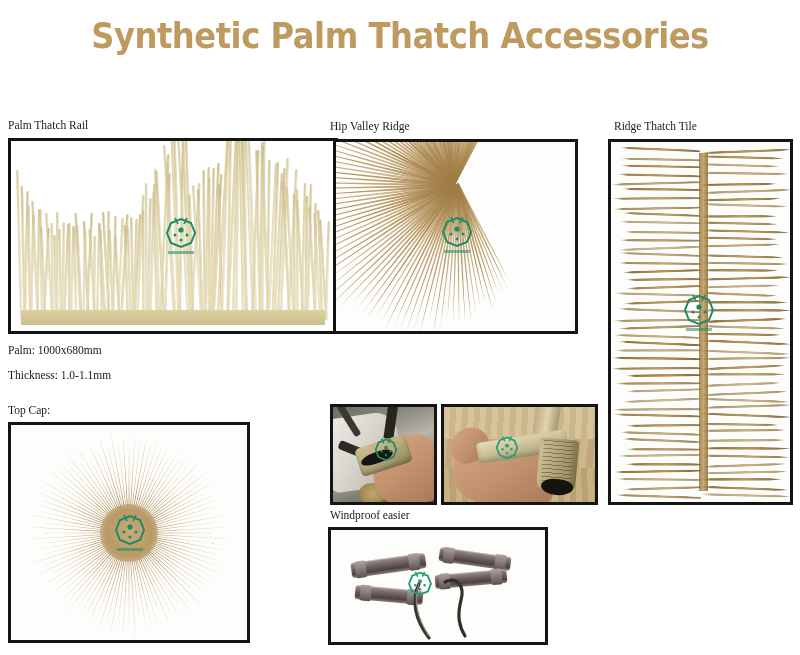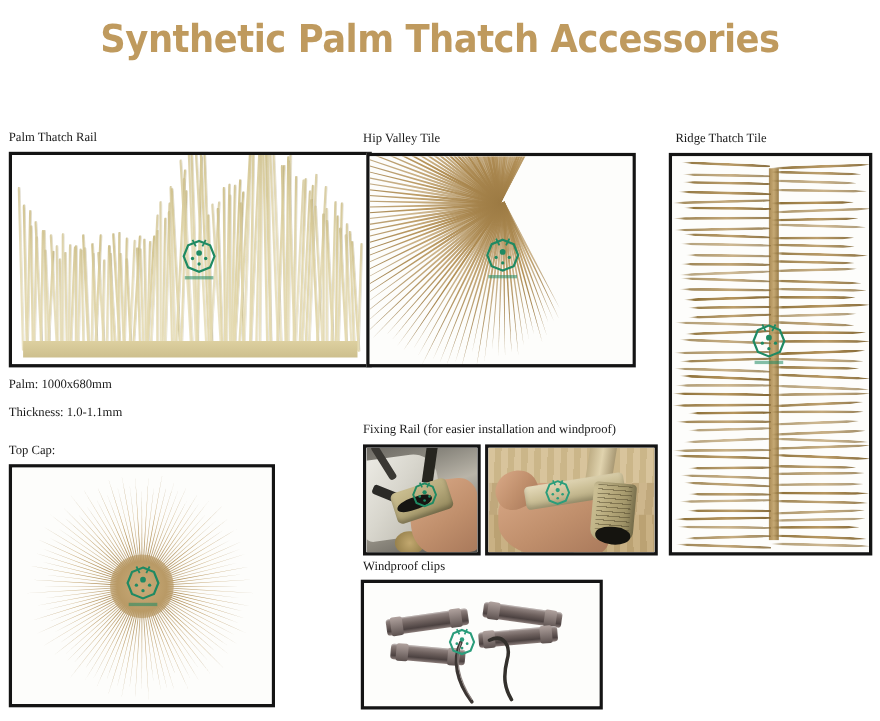--- a/index.html
+++ b/index.html
@@ -293,21 +293,21 @@
           <circle cx="20" cy="27" r="1.5" fill="#1f8a63"></circle>
           <rect x="7" y="38" width="26" height="3" fill="#1f8a63" opacity="0.55"></rect>
         </svg>
       </div>
     </div>
   </div>
 
   <div class="cap" style="left:8px;top:344px;">Palm: 1000x680mm</div>
   <div class="cap" style="left:8px;top:369px;">Thickness: 1.0-1.1mm</div>
 
-  <div class="cap" style="left:330px;top:120px;">Hip Valley Tile</div>
+  <div class="cap" style="left:330px;top:120px;">Hip Valley Ridge</div>
   <div class="frame" style="left:333px;top:139px;width:245px;height:195px;">
     <div class="photo">
       <div class="fan" id="hip-fan">
           <div class="fan-blade" style="height: 110px; transform: rotate(-28deg); opacity: 0.67;"></div>
           <div class="fan-blade" style="height: 118px; transform: rotate(-25.52deg); opacity: 0.85;"></div>
           <div class="fan-blade" style="height: 117.9px; transform: rotate(-23.03deg); opacity: 0.67;"></div>
           <div class="fan-blade" style="height: 117.1px; transform: rotate(-20.55deg); opacity: 0.87;"></div>
           <div class="fan-blade" style="height: 127.6px; transform: rotate(-18.06deg); opacity: 0.83;"></div>
           <div class="fan-blade" style="height: 132.7px; transform: rotate(-15.58deg); opacity: 0.98;"></div>
           <div class="fan-blade" style="height: 123.2px; transform: rotate(-13.09deg); opacity: 0.93;"></div>
@@ -640,21 +640,20 @@
           <circle cx="20" cy="17" r="2.6" fill="#1f8a63"></circle>
           <circle cx="14" cy="22" r="1.5" fill="#1f8a63"></circle>
           <circle cx="26" cy="22" r="1.5" fill="#1f8a63"></circle>
           <circle cx="20" cy="27" r="1.5" fill="#1f8a63"></circle>
           <rect x="7" y="38" width="26" height="3" fill="#1f8a63" opacity="0.55"></rect>
         </svg>
       </div>
     </div>
   </div>
 
-  <div class="cap" style="left:330px;top:385px;">Fixing Rail (for easier installation and windproof)</div>
 
   <div class="frame" style="left:330px;top:404px;width:107px;height:101px;">
     <div class="photo">
       <div class="rail-l-bg"></div>
       <div class="rail-l-cloth"></div>
       <div class="rail-l-dark2"></div>
       <div class="rail-l-dark3"></div>
       <div class="rail-l-disc"></div>
       <div class="rail-l-dark1"></div>
       <div class="hand rail-l-hand"></div>
@@ -693,21 +692,21 @@
           <path d="M14 5 L17 11 M26 5 L23 11" stroke="#2a9d7b" stroke-width="2" fill="none"></path>
           <circle cx="20" cy="17" r="2.6" fill="#2a9d7b"></circle>
           <circle cx="14" cy="22" r="1.6" fill="#2a9d7b"></circle>
           <circle cx="26" cy="22" r="1.6" fill="#2a9d7b"></circle>
           <circle cx="20" cy="27" r="1.6" fill="#2a9d7b"></circle>
         </svg>
       </div>
     </div>
   </div>
 
-  <div class="cap" style="left:330px;top:509px;">Windproof clips</div>
+  <div class="cap" style="left:330px;top:509px;">Windproof easier</div>
   <div class="frame" style="left:328px;top:527px;width:220px;height:118px;">
     <div class="photo">
 
       <div class="clip" style="left:20px;top:28px;width:75px;height:15px;transform:rotate(-8deg);">
         <div class="clip-tab" style="left:4px;"></div>
         <div class="clip-tab" style="right:6px;"></div>
       </div>
 
       <div class="clip" style="left:24px;top:58px;width:68px;height:14px;transform:rotate(5deg);">
         <div class="clip-tab" style="left:5px;"></div>

